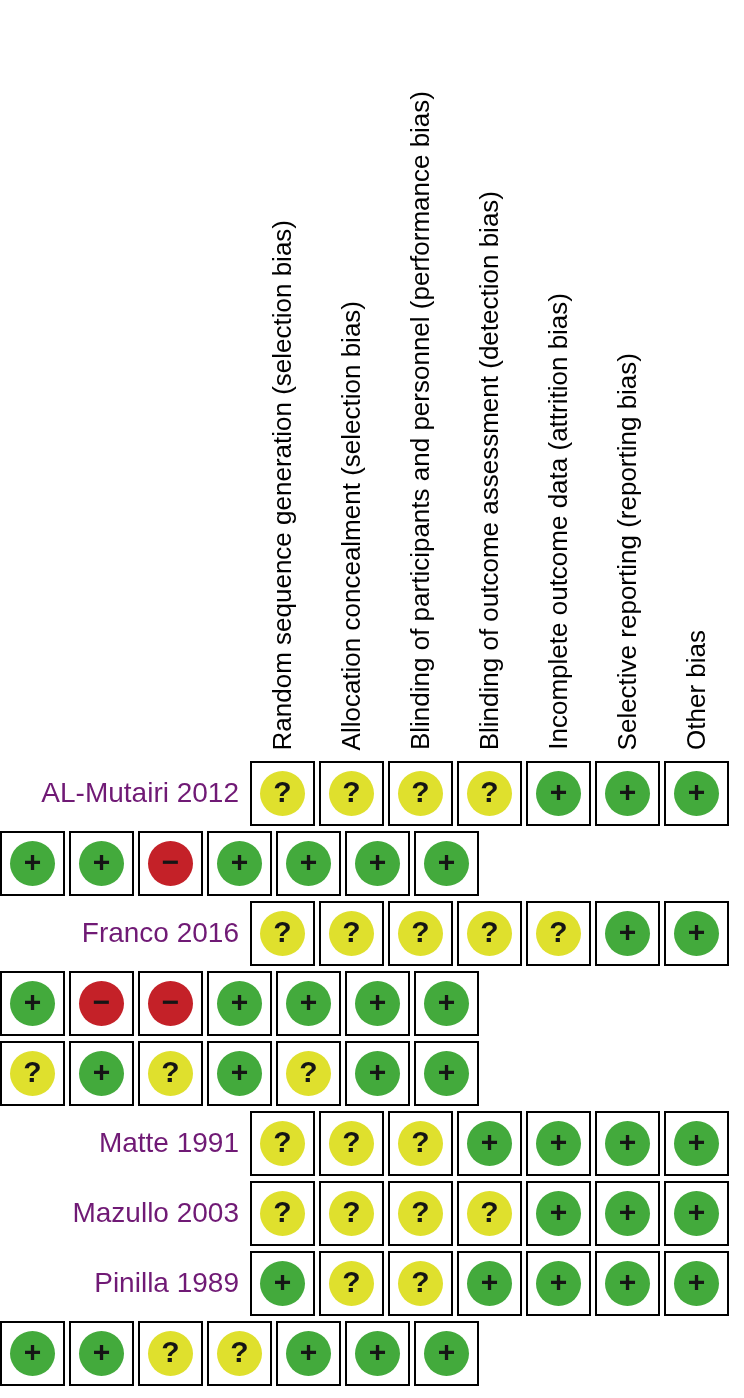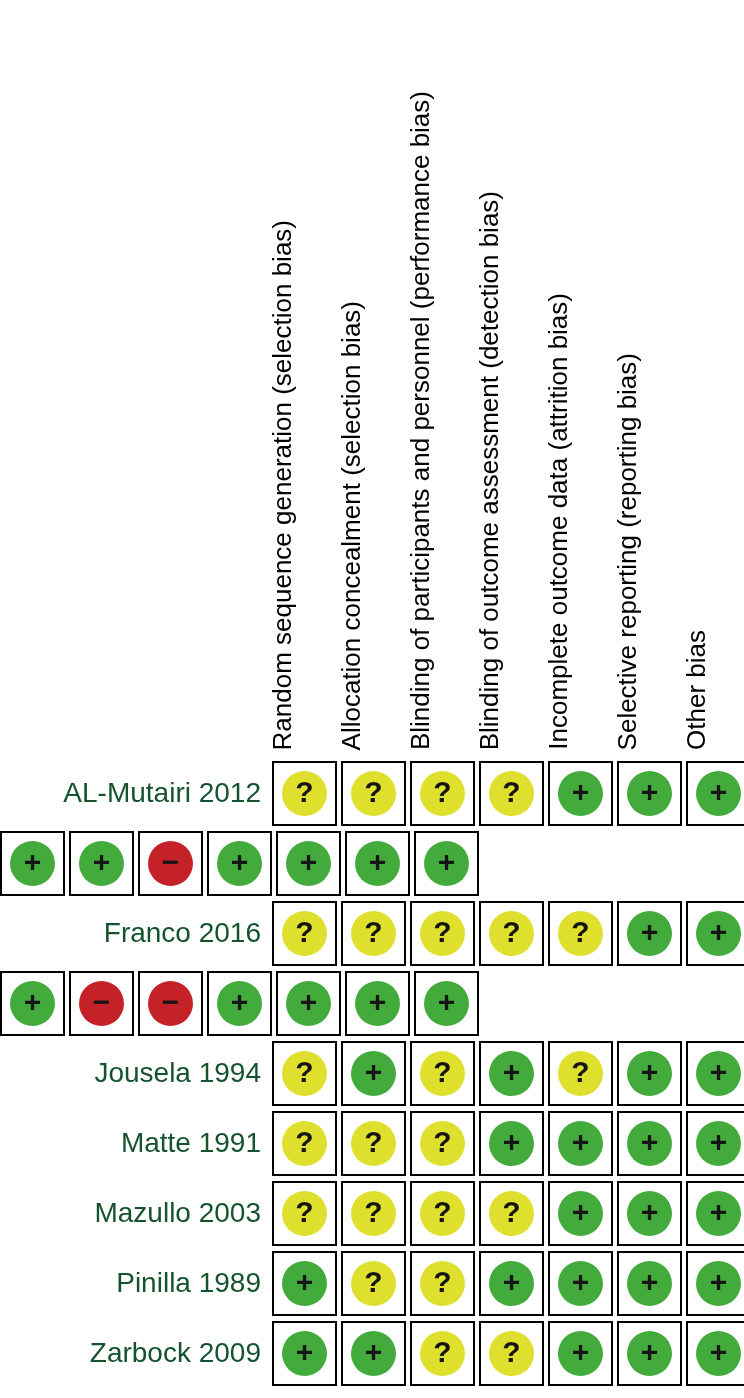--- a/index.html
+++ b/index.html
@@ -43,23 +43,22 @@
   .study-row {
     display: flex;
     height: 70px;
     align-items: center;
   }
   .study-label {
     flex: 0 0 250px;
     text-align: right;
     padding-right: 11px;
     font-size: 28px;
-    color: #14532d;
+    color: #701a75;
     white-space: nowrap;
-    margin-left: 22px;
   }
   .cell {
     flex: 0 0 65px;
     width: 65px;
     height: 65px;
     margin-right: 4px;
     border: 2px solid #000;
     background: #fff;
     display: flex;
     align-items: center;
@@ -198,21 +197,20 @@
           <div class="circle" style="background: rgb(67, 170, 60);">+</div>
         </div>
         <div class="cell">
           <div class="circle" style="background: rgb(67, 170, 60);">+</div>
         </div>
         <div class="cell">
           <div class="circle" style="background: rgb(67, 170, 60);">+</div>
         </div>
       </div>
       <div class="study-row">
-        <div class="study-label">Jousela 1994</div>
         <div class="cell">
           <div class="circle" style="background: rgb(223, 224, 45);">?</div>
         </div>
         <div class="cell">
           <div class="circle" style="background: rgb(67, 170, 60);">+</div>
         </div>
         <div class="cell">
           <div class="circle" style="background: rgb(223, 224, 45);">?</div>
         </div>
         <div class="cell">
@@ -294,21 +292,20 @@
           <div class="circle" style="background: rgb(67, 170, 60);">+</div>
         </div>
         <div class="cell">
           <div class="circle" style="background: rgb(67, 170, 60);">+</div>
         </div>
         <div class="cell">
           <div class="circle" style="background: rgb(67, 170, 60);">+</div>
         </div>
       </div>
       <div class="study-row">
-        <div class="study-label">Zarbock 2009</div>
         <div class="cell">
           <div class="circle" style="background: rgb(67, 170, 60);">+</div>
         </div>
         <div class="cell">
           <div class="circle" style="background: rgb(67, 170, 60);">+</div>
         </div>
         <div class="cell">
           <div class="circle" style="background: rgb(223, 224, 45);">?</div>
         </div>
         <div class="cell">

